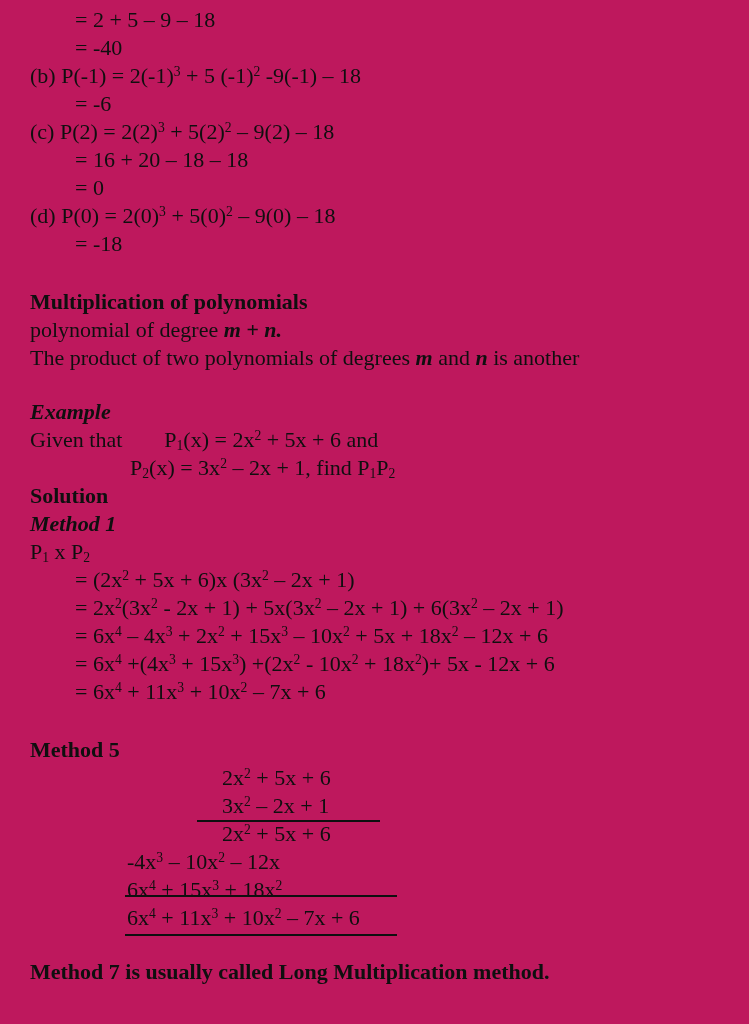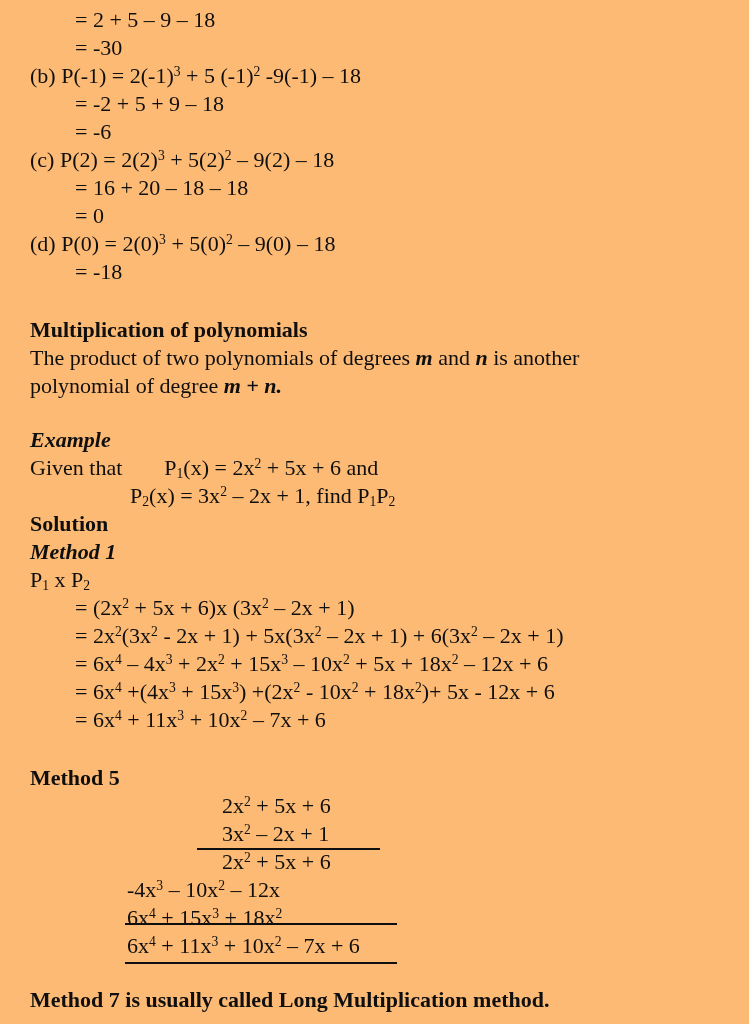--- a/index.html
+++ b/index.html
@@ -1,21 +1,21 @@
 <!DOCTYPE html>
 <html><head>
 <meta charset="utf-8">
 <style>
   html, body { margin: 0; padding: 0; background: #e8e8e8; }
   .page {
     position: relative;
     width: 749px;
     height: 1024px;
     margin: 0 auto;
-    background: #fdba74;
+    background: #be185d;
     color: #0f0f0f;
     font-family: "Liberation Serif", "DejaVu Serif", serif;
     font-size: 22px;
     overflow: hidden;
   }
   .content { padding: 6px 18px 0 30px; }
   .line { line-height: 28px; white-space: nowrap; }
   .eq { margin-left: 45px; }
   sup { font-size: 0.62em; line-height: 0; vertical-align: 0.55em; }
   sub { font-size: 0.62em; line-height: 0; vertical-align: -0.22em; }
@@ -35,37 +35,36 @@
   .m2-rule3 { left: 95px; top: 170px; width: 272px; }
   .footer-note { margin-top: 16px; }
 </style>
 </head>
 <body>
 
 <div class="page">
   <div class="content">
 
     <div class="line eq">= 2 + 5 – 9 – 18</div>
-    <div class="line eq">= -30</div>
+    <div class="line eq">= -40</div>
 
     <div class="line"><span>(b)</span> <span>P(-1) = 2(-1)<sup>3</sup> + 5 (-1)<sup>2</sup> -9(-1) – 18</span></div>
-    <div class="line eq">= -2 + 5 + 9 – 18</div>
     <div class="line eq">= -6</div>
 
     <div class="line"><span>(c)</span> <span>P(2) = 2(2)<sup>3</sup> + 5(2)<sup>2</sup> – 9(2) – 18</span></div>
     <div class="line eq">= 16 + 20 – 18 – 18</div>
     <div class="line eq">= 0</div>
 
     <div class="line"><span>(d)</span> <span>P(0) = 2(0)<sup>3</sup> + 5(0)<sup>2</sup> – 9(0) – 18</span></div>
     <div class="line eq">= -18</div>
 
     <div class="sec-mult">
       <div class="line bold">Multiplication of polynomials</div>
+      <div class="line"><span>polynomial of degree </span><span class="bolditalic">m + n.</span></div>
       <div class="line"><span>The product of two polynomials of degrees </span><span class="bolditalic">m</span><span> and </span><span class="bolditalic">n</span><span> is another</span></div>
-      <div class="line"><span>polynomial of degree </span><span class="bolditalic">m + n.</span></div>
     </div>
 
     <div class="sec-example">
       <div class="line bolditalic">Example</div>
       <div class="line"><span>Given that</span><span class="given-math">P<sub>1</sub>(x) = 2x<sup>2</sup> + 5x + 6 and</span></div>
       <div class="line given-line2">P<sub>2</sub>(x) = 3x<sup>2</sup> – 2x + 1, find P<sub>1</sub>P<sub>2</sub></div>
       <div class="line bold">Solution</div>
     </div>
 
     <div>

